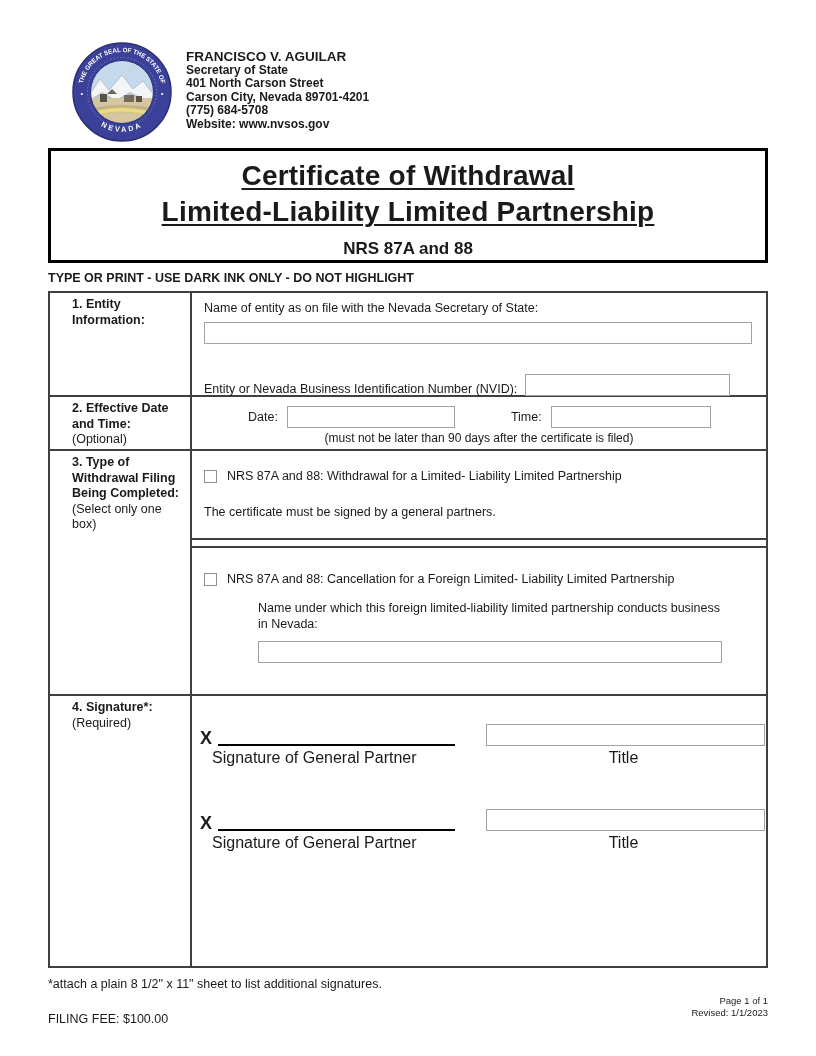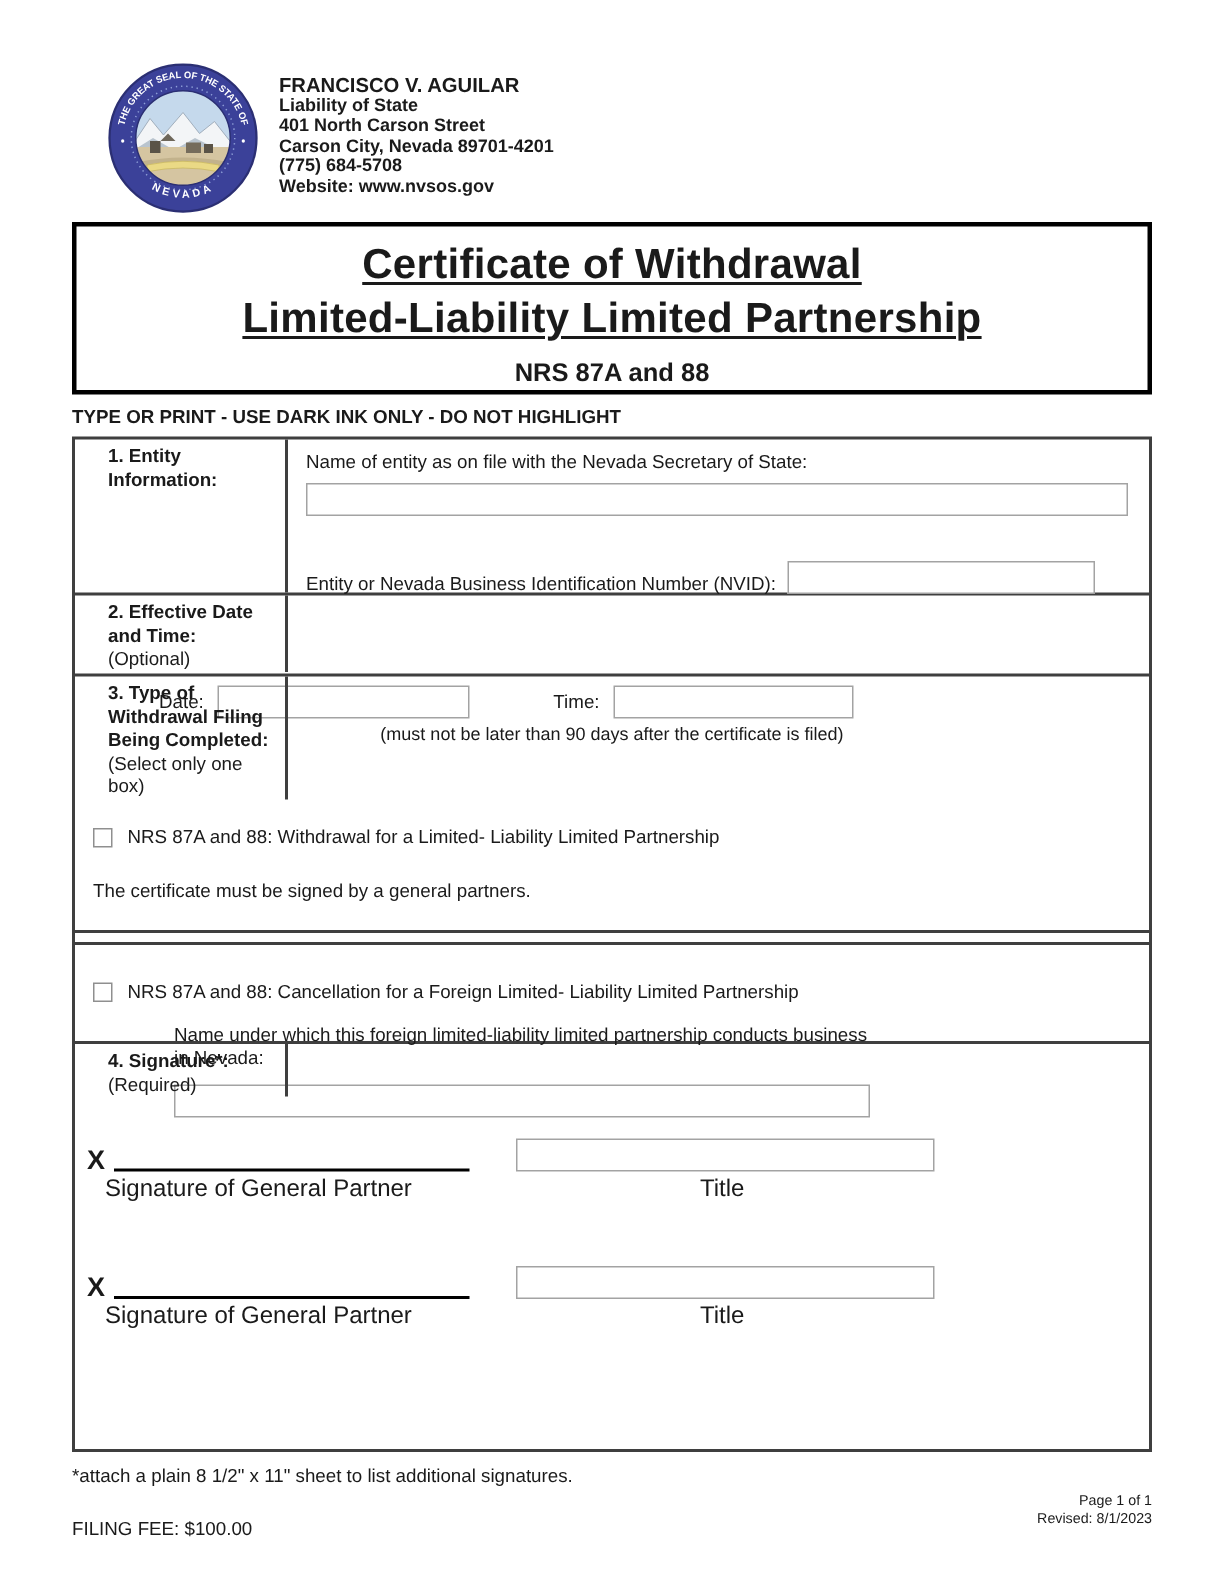--- a/index.html
+++ b/index.html
@@ -39,21 +39,21 @@
 
   .instruction { margin-top: 8px; font-size: 12.5px; font-weight: bold; }
 
   
   .form-table {
     margin-top: 6px;
     border: 2px solid #3f3f3f;
     width: 720px;
   }
   .frow { display: flex; }
-  .frow + .frow { border-top: 2px solid #3f3f3f; flex-direction: column; }
+  .frow + .frow { border-top: 2px solid #3f3f3f; }
   .label-cell {
     width: 142px; flex: 0 0 auto;
     border-right: 2px solid #3f3f3f;
     padding: 4px 2px 0 22px;
     font-size: 12.5px;
     line-height: 15.5px;
   }
   .label-cell .b { font-weight: bold; }
   .content-cell { flex: 1 1 auto; min-width: 0; }
 
@@ -150,21 +150,21 @@
         <textPath href="#arcTop" startOffset="50%" text-anchor="middle" textLength="109" lengthAdjust="spacingAndGlyphs">THE GREAT SEAL OF THE STATE OF</textPath>
       </text>
       <text font-family="Liberation Sans, sans-serif" font-size="7.2" font-weight="bold" fill="#ffffff" letter-spacing="2.4">
         <textPath href="#arcBottom" startOffset="50%" text-anchor="middle">NEVADA</textPath>
       </text>
       <circle cx="9.8" cy="52" r="1.1" fill="#ffffff"></circle>
       <circle cx="90.2" cy="52" r="1.1" fill="#ffffff"></circle>
     </svg>
     <div class="agency">
       <div class="officer">FRANCISCO V. AGUILAR</div>
-      <div>Liability of State</div>
+      <div>Secretary of State</div>
       <div>401 North Carson Street</div>
       <div>Carson City, Nevada 89701-4201</div>
       <div>(775) 684-5708</div>
       <div>Website: www.nvsos.gov</div>
     </div>
   </div>
 
   <div class="title-box">
     <div class="title-main">Certificate of Withdrawal</div>
     <div class="title-main">Limited-Liability Limited Partnership</div>
@@ -263,17 +263,17 @@
 
       </div>
     </div>
   </div>
 
   <div class="footnote">*attach a plain 8 1/2" x 11" sheet to list additional signatures.</div>
   <div class="footer-row">
     <div class="filing-fee">FILING FEE: $100.00</div>
     <div class="page-meta">
       <div>Page 1 of 1</div>
-      <div>Revised: 8/1/2023</div>
+      <div>Revised: 1/1/2023</div>
     </div>
   </div>
 
 </div>
 
 </body></html>

